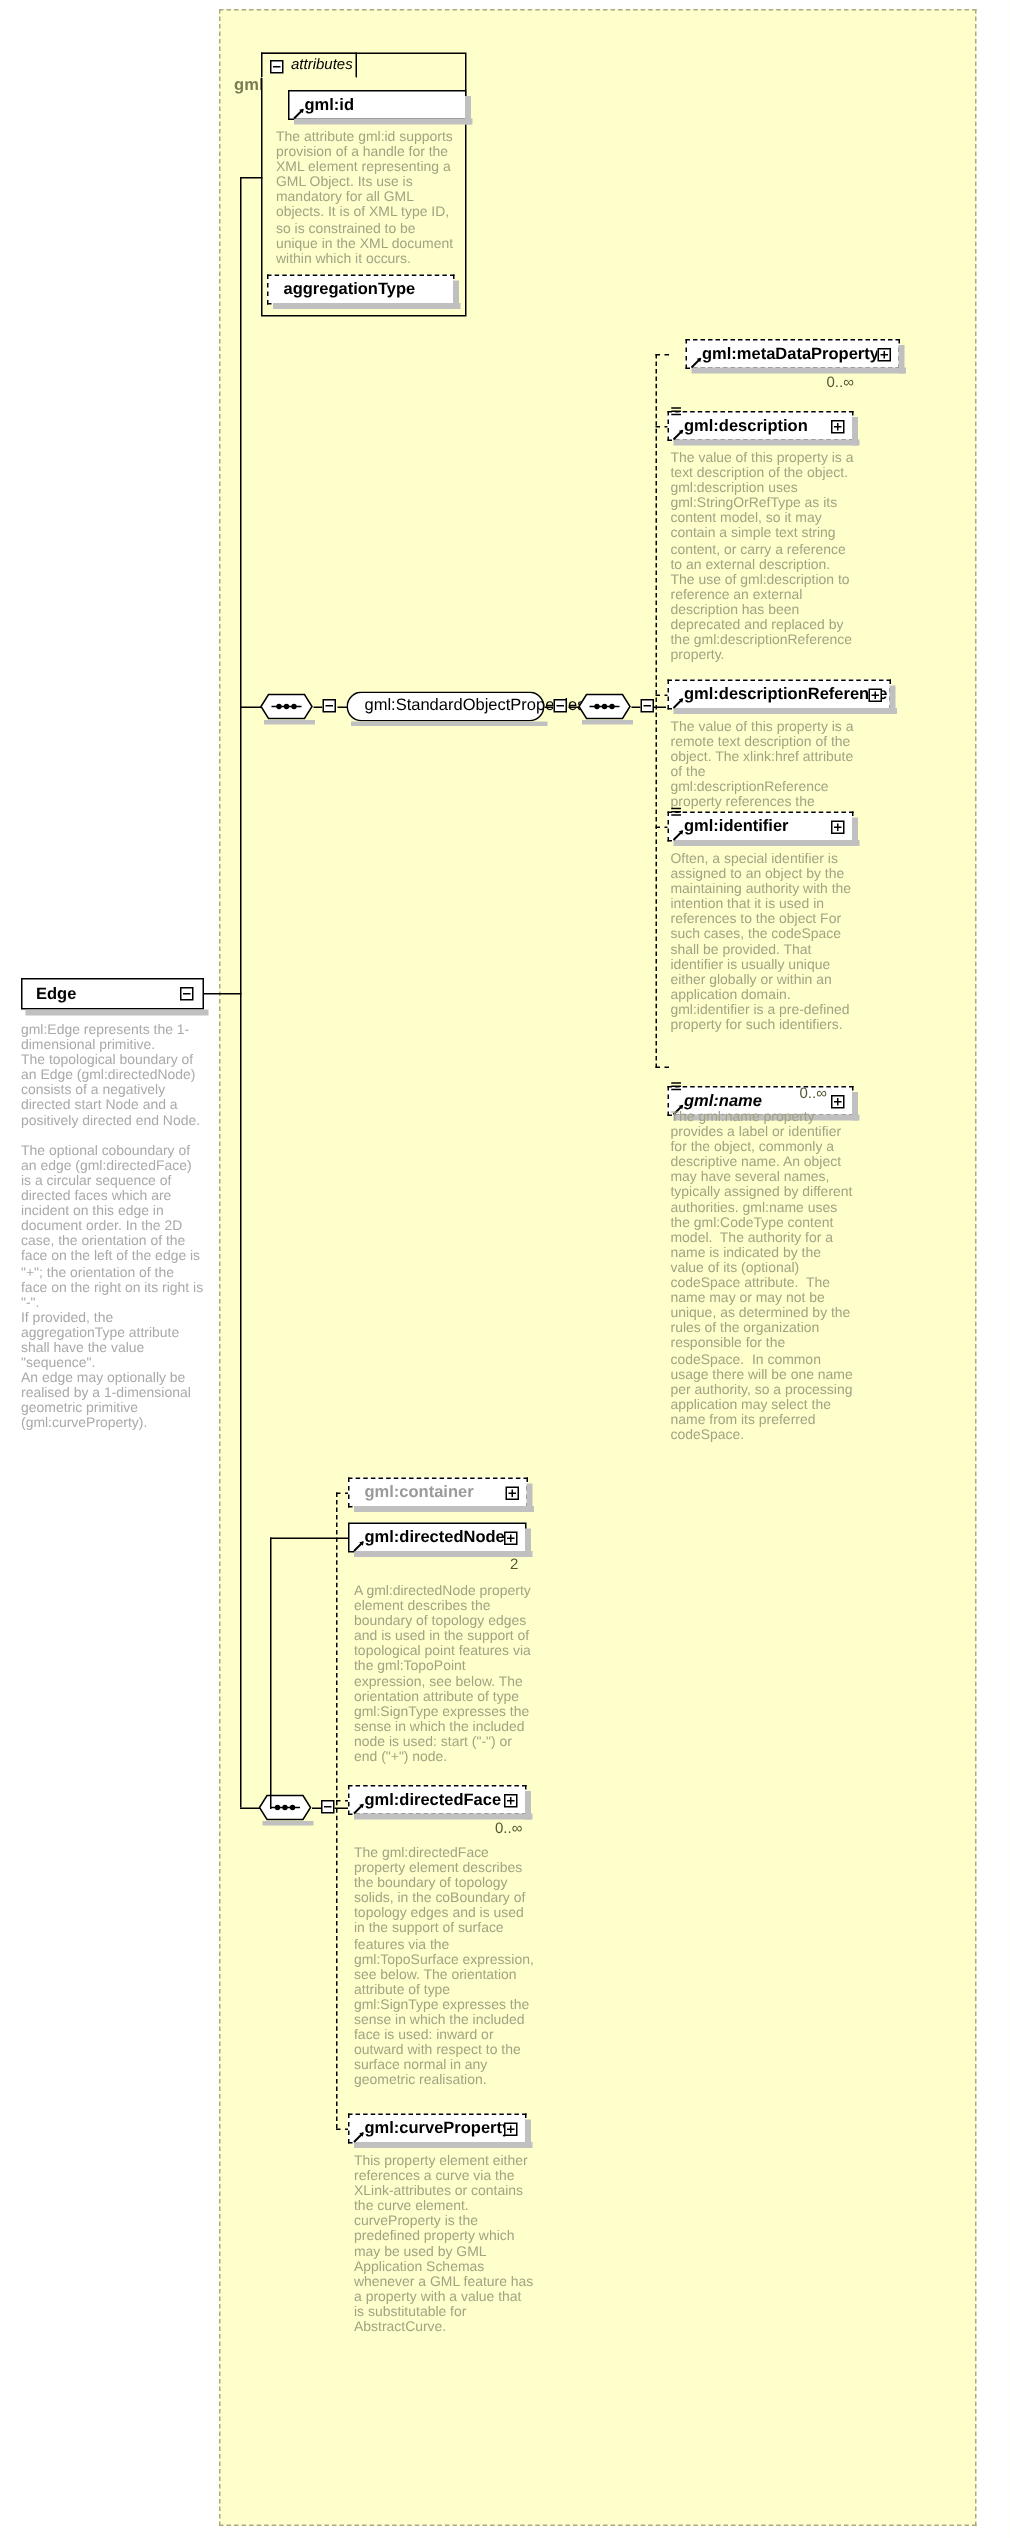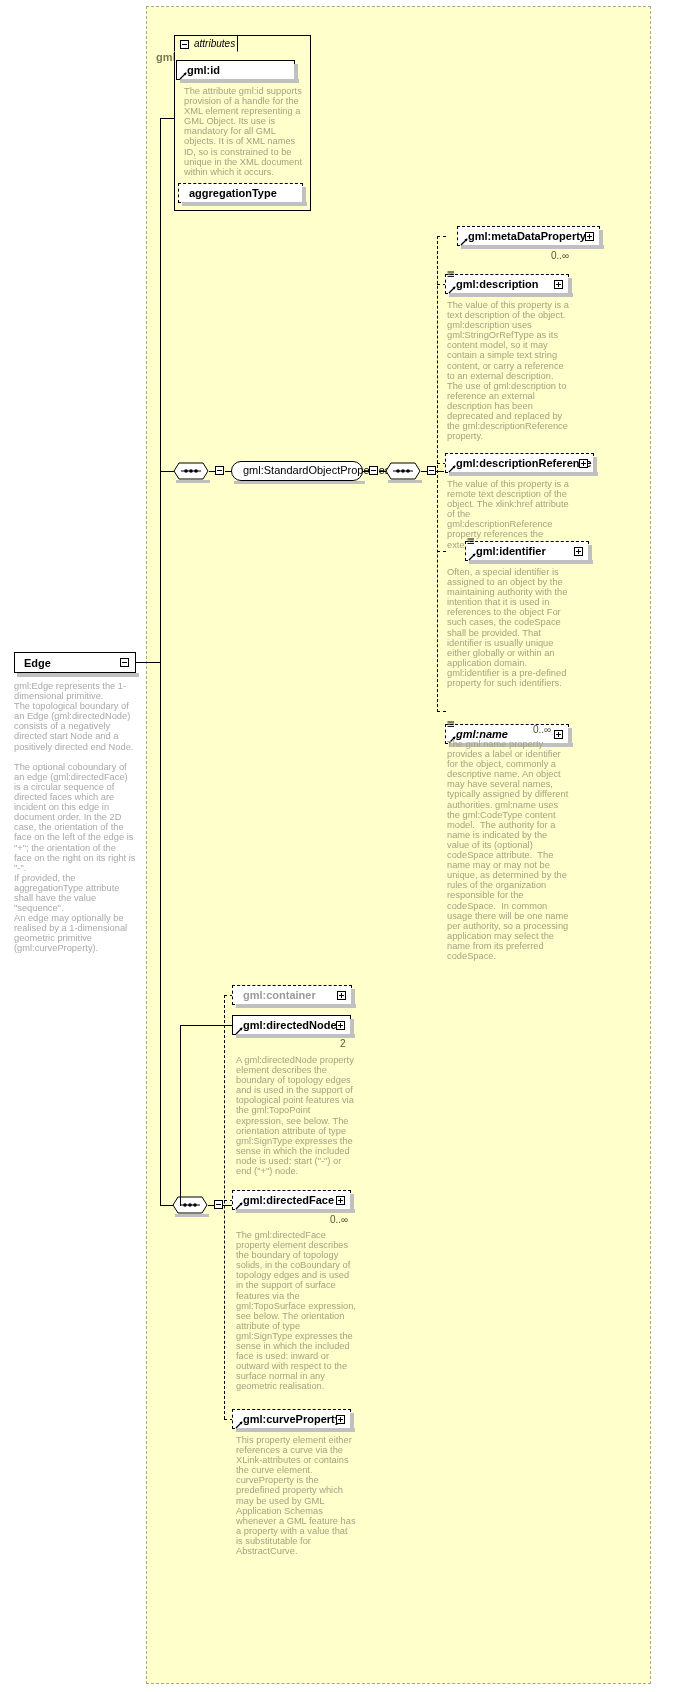--- a/index.html
+++ b/index.html
@@ -193,30 +193,30 @@
 
   <div class="type-box"></div>
   <div class="type-title">gml:EdgeType</div>
 
   <div class="attr-panel"></div>
   <div class="attr-tab">
     <div class="minus-sq" style="left:5px; top:4px;"></div>
     <span class="lbl">attributes</span>
   </div>
 
-  <div class="node solid" style="left:176px; top:60px; width:119px;text-decoration:underline;">
+  <div class="node solid" style="left:192px; top:60px; width:119px;text-decoration:underline;">
     <div class="shadow" style="width:119px;"></div>
     <div class="rshadow"></div>
     <svg class="ref-arrow" viewBox="0 0 9 9">
       <path d="M1 8 L7 2" stroke="#000" stroke-width="1.3" fill="none"></path>
       <path d="M7.5 1.5 L4.5 2.2 L6.8 4.5 Z" fill="#000"></path>
     </svg>
     <span class="name">gml:id</span>
   </div>
-  <div class="doc" style="left:184px; top:86px; width:120px;">The attribute gml:id supports provision of a handle for the XML element representing a GML Object. Its use is mandatory for all GML objects. It is of XML names ID, so is constrained to be unique in the XML document within which it occurs.</div>
+  <div class="doc" style="left:184px; top:86px; width:120px;">The attribute gml:id supports provision of a handle for the XML element representing a GML Object. Its use is mandatory for all GML objects. It is of XML type ID, so is constrained to be unique in the XML document within which it occurs.</div>
 
   <div class="node dashed" style="left:178px; top:183px; width:125px;">
     <div class="shadow" style="width:125px;"></div>
     <div class="rshadow"></div>
     <span class="name">aggregationType</span>
   </div>
 
   <div class="edge-box">
     <span class="name">Edge</span>
     <div class="minus-sq" style="right:6px; top:5px;"></div>
@@ -315,21 +315,21 @@
     <div class="rshadow"></div>
     <svg class="ref-arrow" viewBox="0 0 9 9">
       <path d="M1 8 L7 2" stroke="#000" stroke-width="1.3" fill="none"></path>
       <path d="M7.5 1.5 L4.5 2.2 L6.8 4.5 Z" fill="#000"></path>
     </svg>
     <span class="name">gml:descriptionReference</span>
     <div class="plus-sq" style="right:5px; top:5px;"></div>
   </div>
   <div class="doc" style="left:447px; top:479px; width:128px;">The value of this property is a remote text description of the object. The xlink:href attribute of the gml:descriptionReference property references the external description.</div>
 
-  <div class="node dashed" style="left:445px; top:541px; width:124px;margin-left:20px;">
+  <div class="node dashed" style="left:445px; top:541px; width:124px;">
     <div class="shadow" style="width:124px;"></div>
     <div class="rshadow"></div>
     <svg class="seq-glyph" viewBox="0 0 8 9">
       <line x1="0.5" y1="1" x2="7" y2="1" stroke="#000" stroke-width="1"></line>
       <line x1="0.5" y1="3.2" x2="7" y2="3.2" stroke="#000" stroke-width="1"></line>
       <line x1="0.5" y1="5.4" x2="7" y2="5.4" stroke="#000" stroke-width="1"></line>
     </svg>
     <svg class="ref-arrow" viewBox="0 0 9 9">
       <path d="M1 8 L7 2" stroke="#000" stroke-width="1.3" fill="none"></path>
       <path d="M7.5 1.5 L4.5 2.2 L6.8 4.5 Z" fill="#000"></path>

